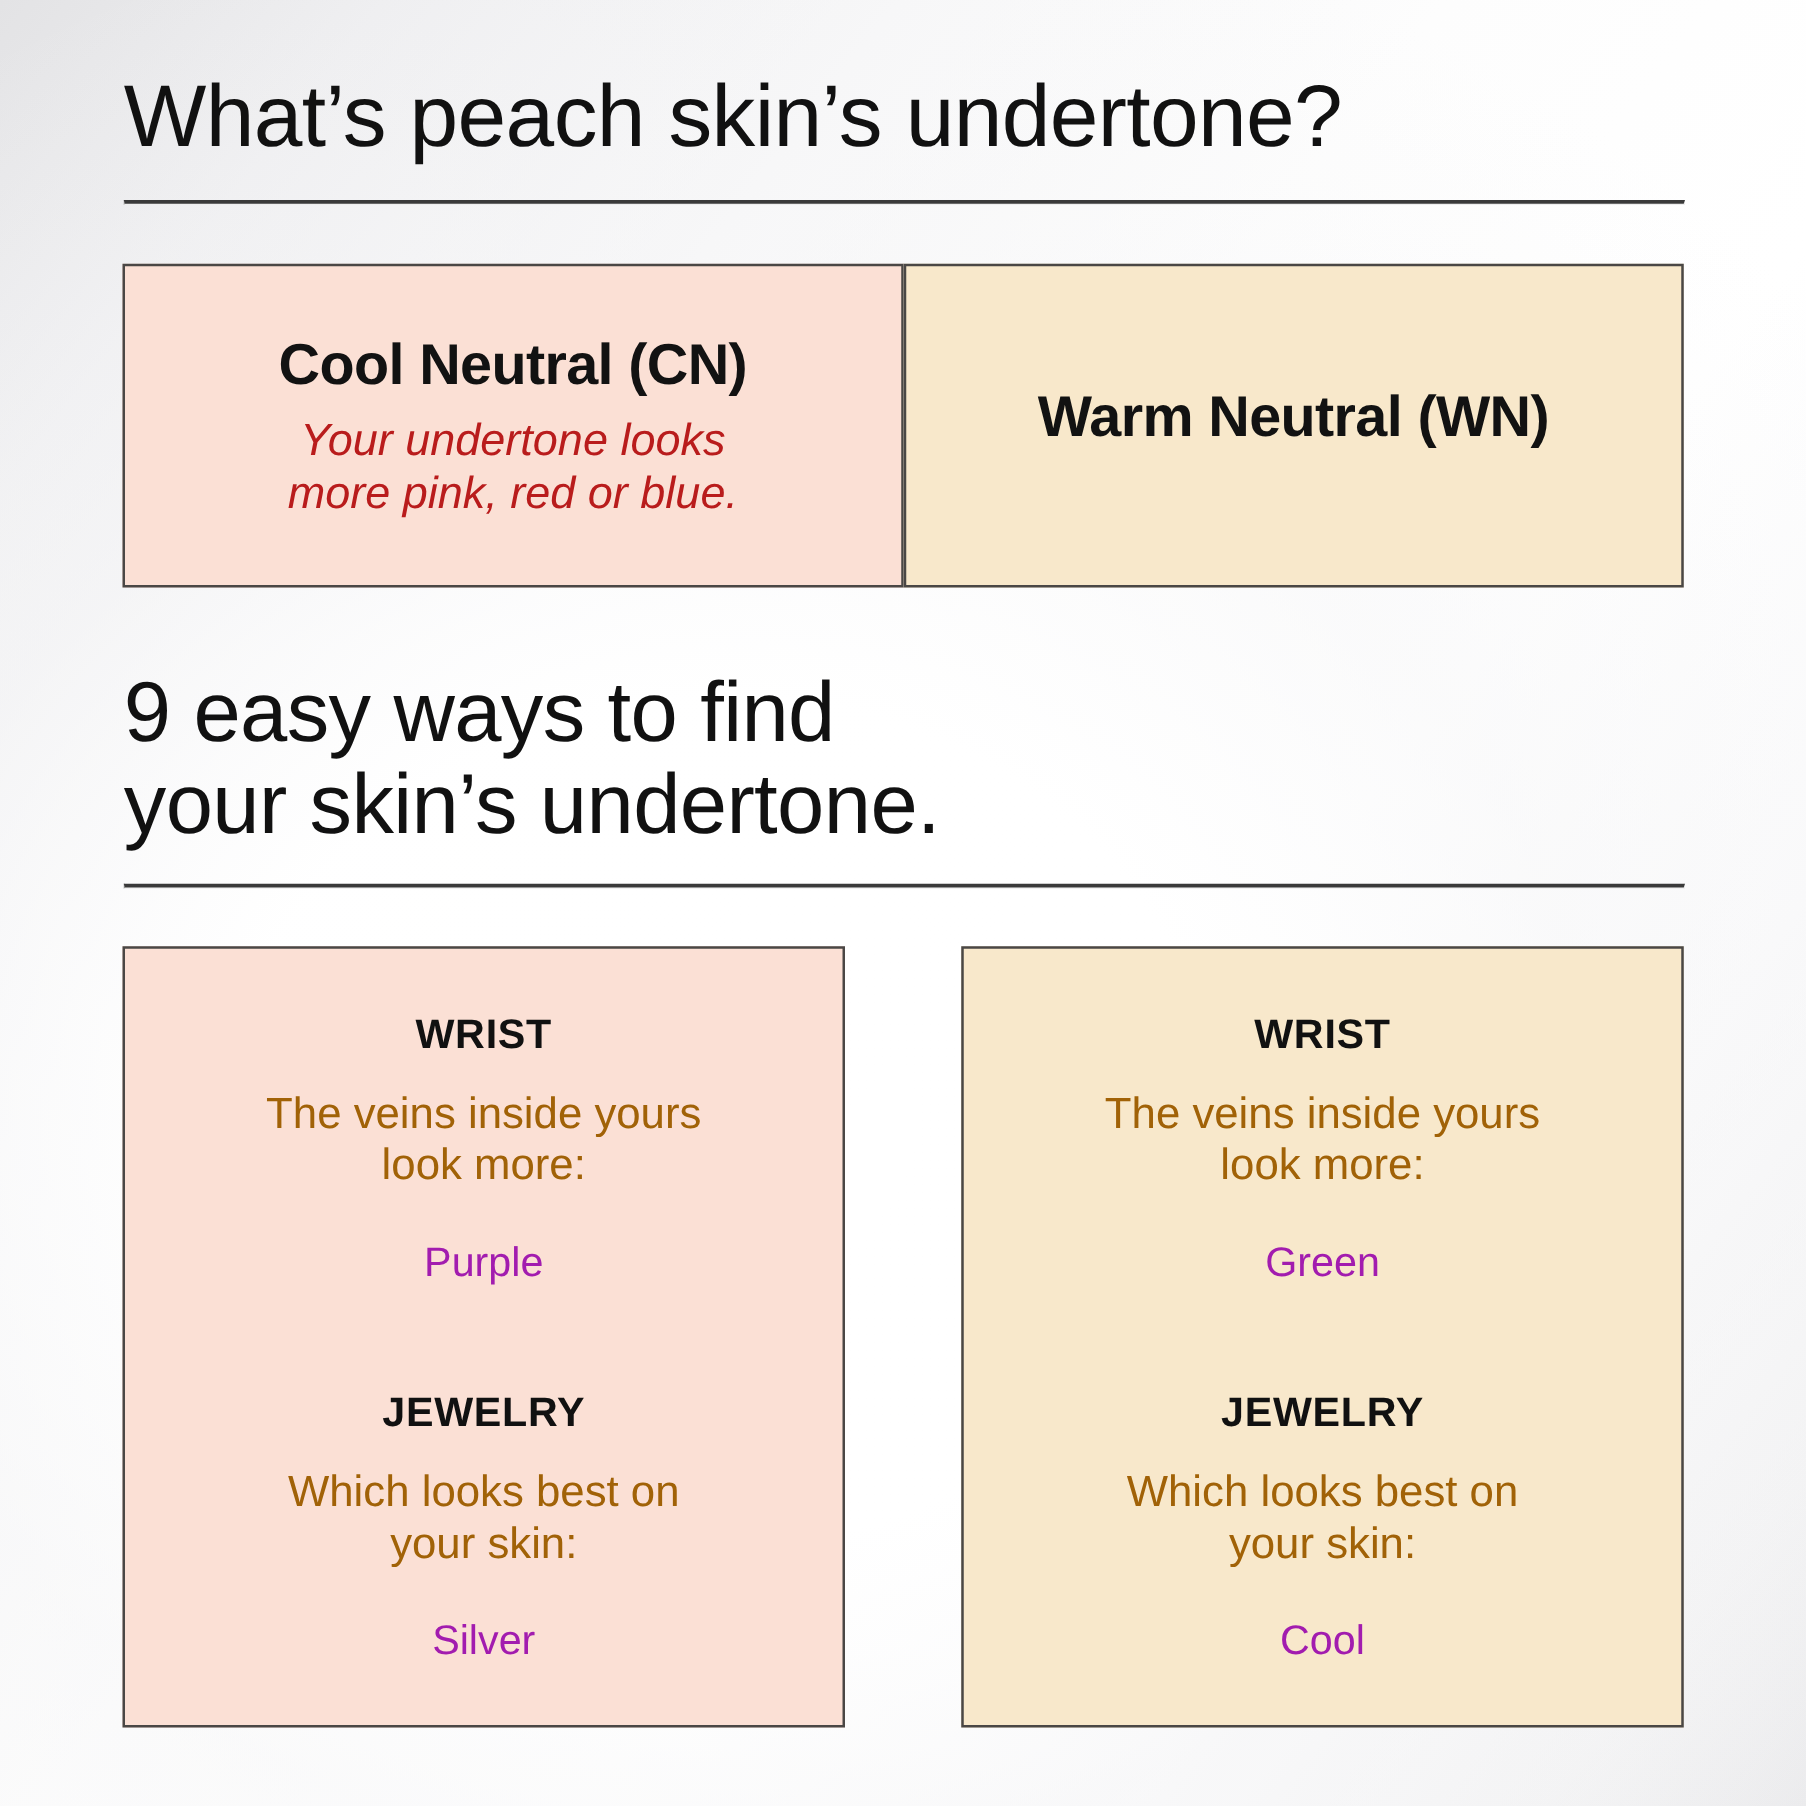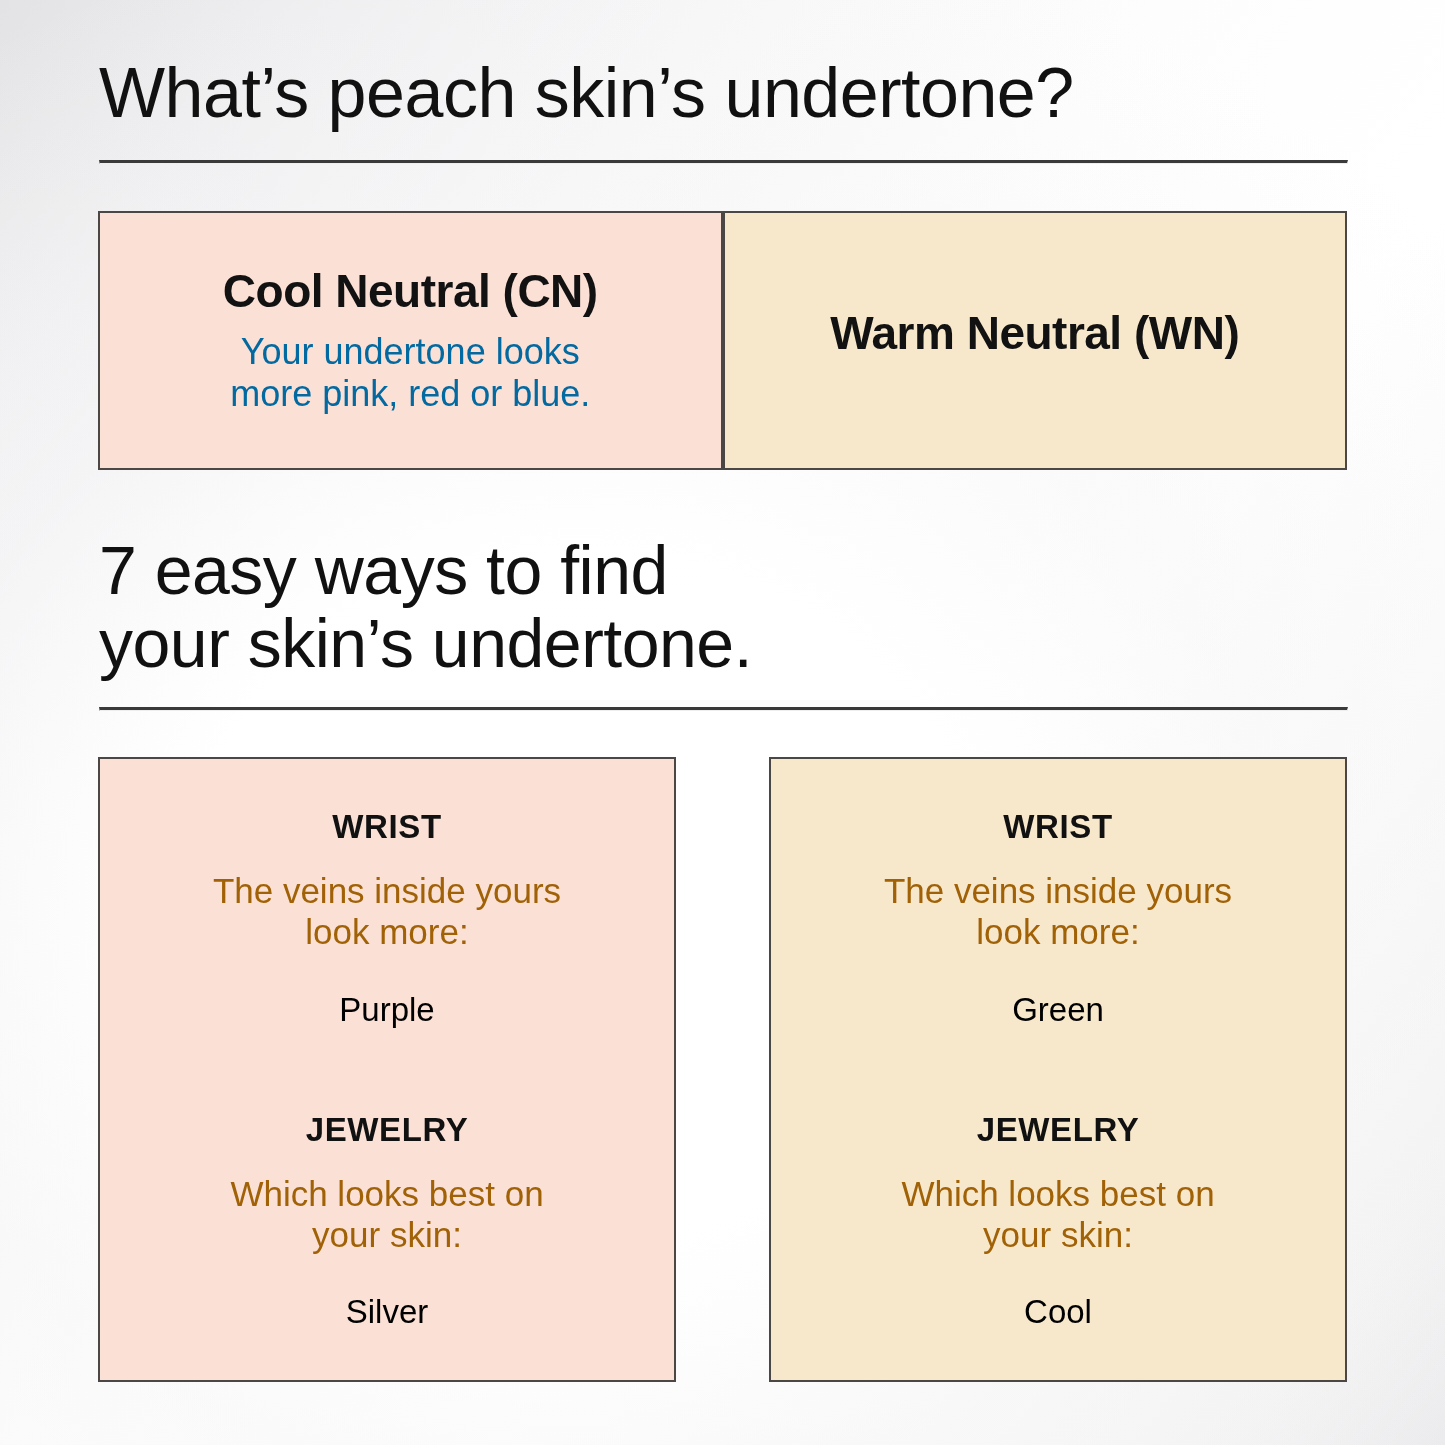--- a/index.html
+++ b/index.html
@@ -111,22 +111,23 @@
     font-weight: 700;
     letter-spacing: -0.5px;
     color: #121212;
     line-height: 1.1;
   }
   .card-desc {
     margin: 0;
     font-size: 36px;
     font-weight: 400;
     line-height: 1.16;
-    color: #0369a1;
+    color: #b91c1c;
     white-space: pre-line;
+    font-style: italic;
   }
 
   
   .test-section {
     width: 100%;
     display: flex;
     flex-direction: column;
     align-items: center;
   }
   .test-section + .test-section { margin-top: 82px; }
@@ -143,21 +144,21 @@
     font-size: 35px;
     font-weight: 400;
     line-height: 1.18;
     color: #a16207;
     white-space: pre-line;
   }
   .test-answer {
     margin: 38px 0 0 0;
     font-size: 33px;
     font-weight: 400;
-    color: #000000;
+    color: #a21caf;
   }
 </style>
 </head>
 <body>
 
 <div id="infographic">
 
   <div class="title-block" id="title-main">
     <h1 class="title-text" id="page-title-text">What’s peach skin’s undertone?</h1>
     <hr class="rule" id="rule-top">
@@ -171,21 +172,21 @@
 more pink, red or blue.</p>
     </div>
 
     <div class="card warm">
       <p class="card-heading">Warm Neutral (WN)</p>
     </div>
 
   </div>
 
   <div class="title-block" id="title-sub">
-    <h2 class="title-text" id="section-title-text">7 easy ways to find
+    <h2 class="title-text" id="section-title-text">9 easy ways to find
 your skin’s undertone.</h2>
     <hr class="rule" id="rule-mid">
   </div>
 
   <div class="card-row" id="row-tests">
 
     <div class="card cool" id="card-cool-tests">
 
       <div class="test-section">
         <p class="test-label">WRIST</p>

